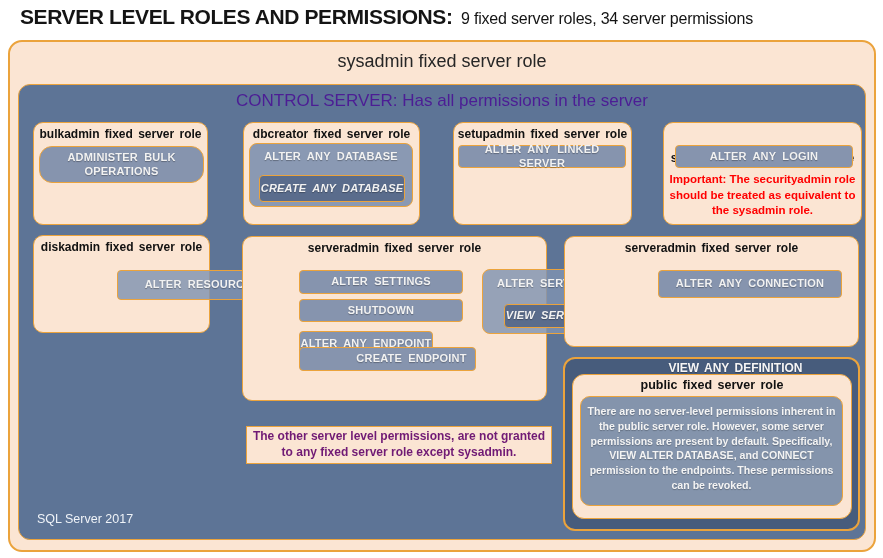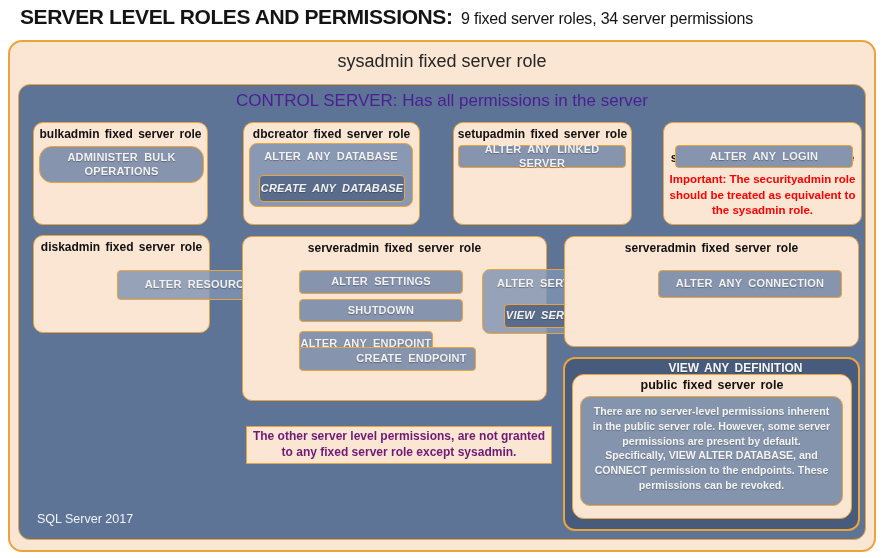--- a/index.html
+++ b/index.html
@@ -36,21 +36,21 @@
     text-shadow:0 1px 1px rgba(0,0,0,0.3);}
   .compound.solid{background:#8A99B3;}
   
   .warning{color:#FF0000;font-size:11.5px;font-weight:bold;text-align:center;line-height:1.35;}
   
   .dark-box{background:#475C7C;border:2px solid #EBA33C;border-radius:12px;}
   .banner{text-align:center;font-size:12px;font-weight:bold;color:#F5F5F5;word-spacing:2px;
     text-shadow:0 1px 1px rgba(0,0,0,0.3);}
   .public-desc{background:#8494AC;border:1.5px solid #EBA33C;border-radius:10px;
     font-size:10.6px;font-weight:bold;color:#F4F4F4;text-align:center;line-height:1.4;
-    padding:7px 11px;text-shadow:0 1px 1px rgba(0,0,0,0.25);}
+    padding:7px 5px;text-shadow:0 1px 1px rgba(0,0,0,0.25);}
   
   .note-box{background:#FBE5D3;border:1.5px solid #EBA33C;border-radius:0;
     display:flex;align-items:center;justify-content:center;text-align:center;
     font-size:12px;font-weight:bold;color:#701a75;line-height:1.3;}
   .footer{font-size:12.5px;color:#EFF3F8;}
 </style>
 </head>
 <body>
 
 <div class="canvas">

